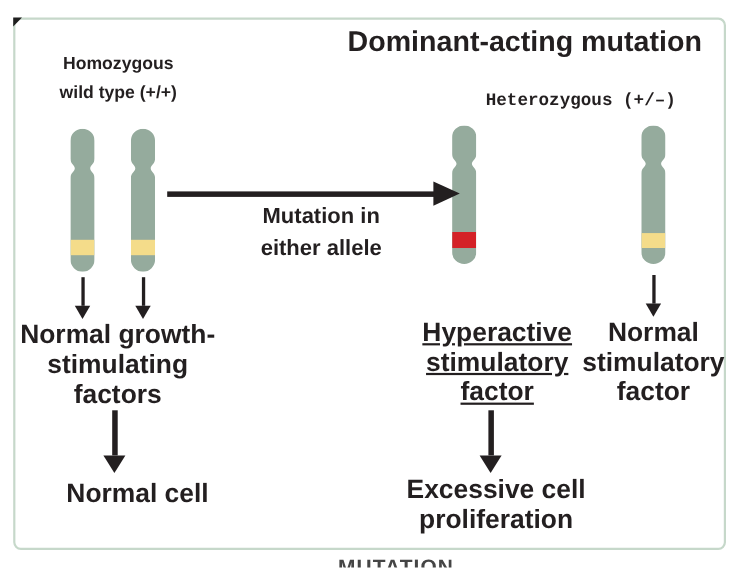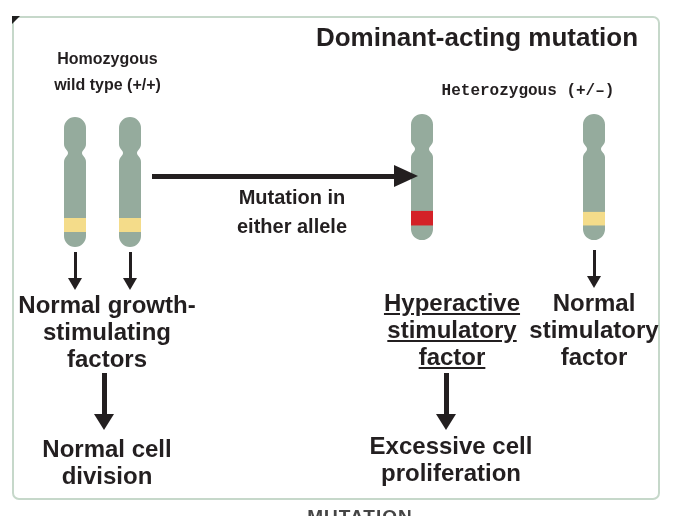--- a/index.html
+++ b/index.html
@@ -157,23 +157,22 @@
 
 <div class="abs v-arrow v-big" style="left:94px; top:373px;">
   <div class="stem"></div>
     <div class="head"></div>
 </div>
 <div class="abs v-arrow v-big" style="left:436px; top:373px;">
   <div class="stem"></div>
     <div class="head"></div>
 </div>
 
-<div class="abs lbl" style="left:2px; top:435px; width:210px;">
+<div class="abs lbl" style="left:20px; top:435px; width:210px;">
   <div>Normal cell</div>
-  <div>division</div>
 </div>
 
 <div class="abs lbl" style="left:344px; top:432px; width:214px;">
   <div>Excessive cell</div>
   <div>proliferation</div>
 </div>
 
 <div class="abs caption-lbl" style="left:240px; top:506px; width:240px;">MUTATION</div>
 
 </body></html>

